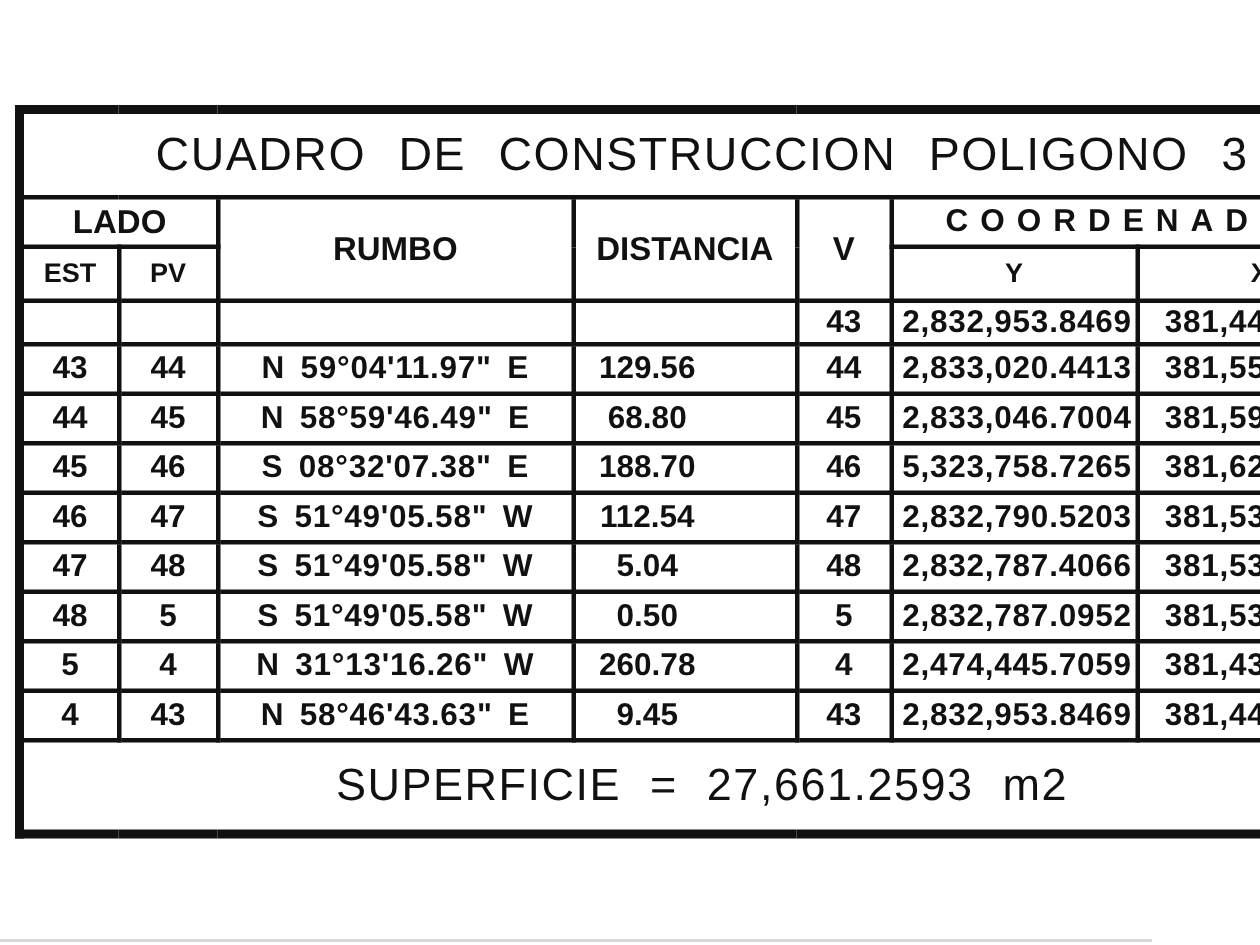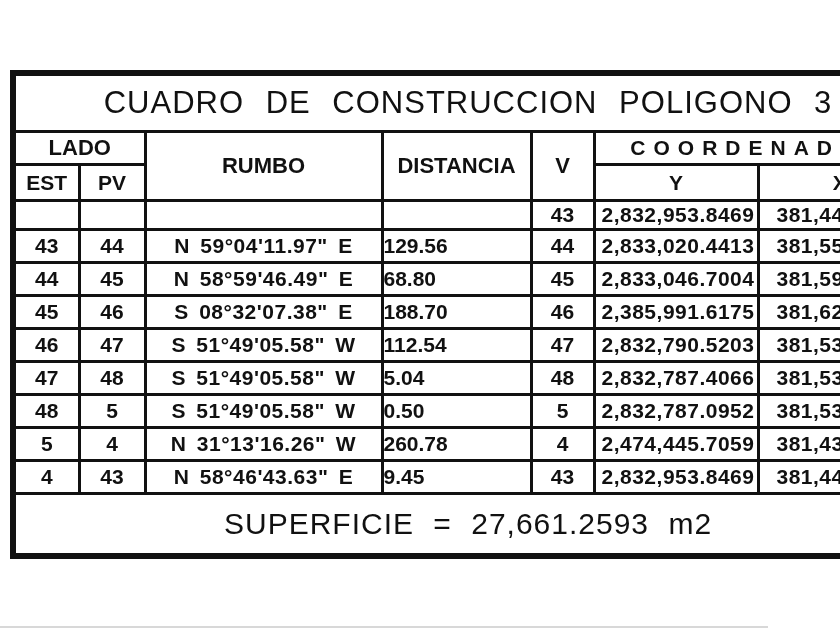--- a/index.html
+++ b/index.html
@@ -48,35 +48,35 @@
     text-align: center;
   }
   
   thead th {
     font-weight: bold;
     font-size: 22px;
     text-align: center;
     background: #ffffff;
   }
   tr.head-a th { height: 30px; }
-  tr.head-b th { height: 33px; font-size: 21px; }
+  tr.head-b th { height: 33px; font-size: 18px; }
   th.coord-head {
     letter-spacing: 8px;
     font-size: 21px;
   }
   
   tbody td {
     height: 30px;
     font-size: 21px;
     font-weight: bold;
     text-align: center;
   }
   tbody tr:first-child td { height: 26px; }
   tbody td.c-rumbo { letter-spacing: 0.5px; word-spacing: 4px; }
-  tbody td.c-distancia { text-align: left; padding-right: 50px; }
+  tbody td.c-distancia { text-align: center; padding-right: 50px; }
   tbody td.c-y { text-align: center; padding-left: 4px; letter-spacing: 0.5px; }
   tbody td.c-x { text-align: left; padding-left: 17px; letter-spacing: 0.5px; }
   
   tfoot td {
     height: 58px;
     font-size: 30px;
     font-weight: normal;
     text-align: center;
     letter-spacing: 1px;
     word-spacing: 10px;
@@ -151,21 +151,21 @@
             <td class="c-v">45</td>
             <td class="c-y">2,833,046.7004</td>
             <td class="c-x">381,599</td>
           </tr>
           <tr>
             <td class="c-est">45</td>
             <td class="c-pv">46</td>
             <td class="c-rumbo">S 08°32'07.38" E</td>
             <td class="c-distancia">188.70</td>
             <td class="c-v">46</td>
-            <td class="c-y">2,385,991.6175</td>
+            <td class="c-y">5,323,758.7265</td>
             <td class="c-x">381,627</td>
           </tr>
           <tr>
             <td class="c-est">46</td>
             <td class="c-pv">47</td>
             <td class="c-rumbo">S 51°49'05.58" W</td>
             <td class="c-distancia">112.54</td>
             <td class="c-v">47</td>
             <td class="c-y">2,832,790.5203</td>
             <td class="c-x">381,538</td>

